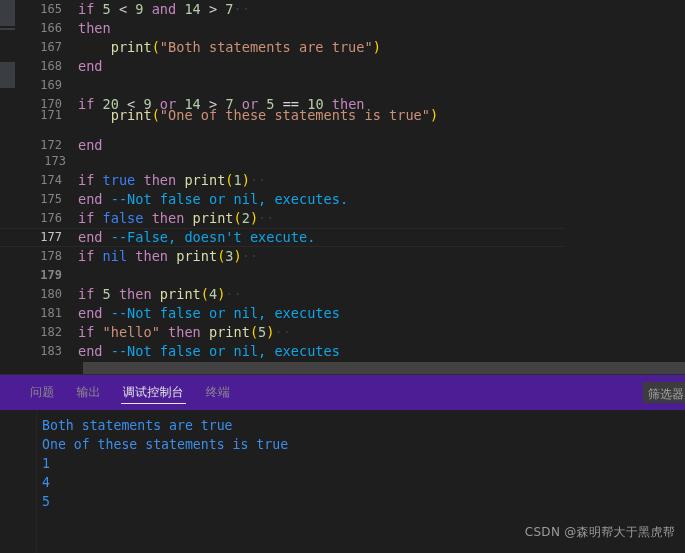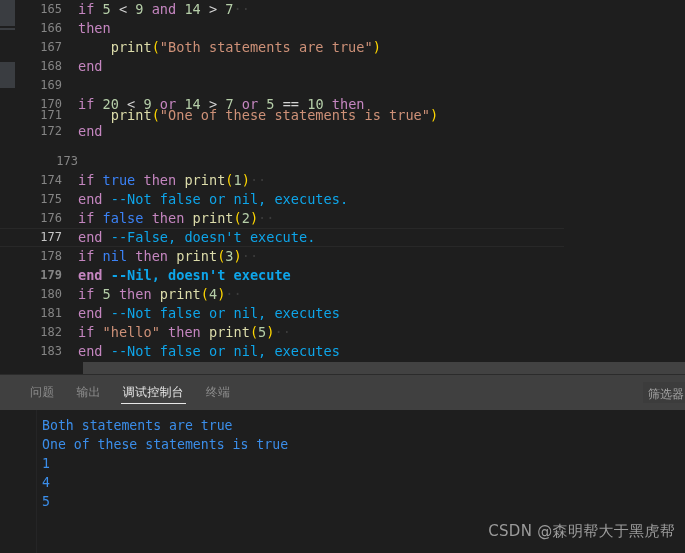--- a/index.html
+++ b/index.html
@@ -119,21 +119,21 @@
     left: 0;
     top: 374px;
     width: 685px;
     height: 179px;
     background: #1e1e1e;
     border-top: 1px solid #2b2b2b;
   }
   #panel-header {
     position: relative;
     height: 35px;
-    background: #404040;
+    background: #4c1d95;
   }
   #panel-tabs {
     position: absolute;
     left: 28px;
     top: 0;
     height: 35px;
     display: flex;
     align-items: center;
     gap: 18px;
     font-family: "DejaVu Sans", "Liberation Sans", sans-serif;
@@ -210,21 +210,21 @@
     color: #3b8eea;
     white-space: pre;
     font-family: "DejaVu Sans Mono", "Liberation Mono", monospace;
   }
 
   
   #watermark {
     position: absolute;
     right: 10px;
     bottom: 12px;
-    font-size: 15px;
+    font-size: 12px;
     color: #9b9b9b;
     font-family: "DejaVu Sans", "Liberation Sans", sans-serif;
     letter-spacing: 0.3px;
     pointer-events: none;
   }
 </style>
 </head>
 <body>
 
 <div id="app">
@@ -239,28 +239,28 @@
     <div id="gutter-separator"></div>
 
     <div id="code-lines">
         <div class="code-line" style="position: absolute; left: 0px; top: 0px; width: 685px;"><span class="ln">165</span><span class="code-text"><span class="kw">if </span><span class="num">5</span><span class="op"> &lt; </span><span class="num">9</span><span class="kw"> and </span><span class="num">14</span><span class="op"> &gt; </span><span class="num">7</span><span class="ws">··</span></span></div>
         <div class="code-line" style="position: absolute; left: 0px; top: 19px; width: 685px;"><span class="ln">166</span><span class="code-text"><span class="kw">then</span></span></div>
         <div class="code-line" style="position: absolute; left: 0px; top: 38px; width: 685px;"><span class="ln">167</span><span class="code-text"><span class="op">    </span><span class="fn">print</span><span class="paren">(</span><span class="str">"Both statements are true"</span><span class="paren">)</span></span></div>
         <div class="code-line" style="position: absolute; left: 0px; top: 57px; width: 685px;"><span class="ln">168</span><span class="code-text"><span class="kw">end</span></span></div>
         <div class="code-line" style="position: absolute; left: 0px; top: 76px; width: 685px;"><span class="ln">169</span><span class="code-text"></span></div>
         <div class="code-line" style="position: absolute; left: 0px; top: 95px; width: 685px;"><span class="ln">170</span><span class="code-text"><span class="kw">if </span><span class="num">20</span><span class="op"> &lt; </span><span class="num">9</span><span class="kw"> or </span><span class="num">14</span><span class="op"> &gt; </span><span class="num">7</span><span class="kw"> or </span><span class="num">5</span><span class="op"> == </span><span class="num">10</span><span class="op"> </span><span class="kw">then</span></span></div>
         <div class="code-line" style="position: absolute; left: 0px; top: 106px; width: 557px;"><span class="ln">171</span><span class="code-text"><span class="op">    </span><span class="fn">print</span><span class="paren">(</span><span class="str">"One of these statements is true"</span><span class="paren">)</span></span></div>
-        <div class="code-line" style="position: absolute; left: 0px; top: 122px; width: 685px;"><span class="ln">172</span><span class="code-text"><span class="kw">end</span></span></div>
-        <div class="code-line" style="position: absolute; left: 16px; top: 152px; width: 550px;"><span class="ln">173</span><span class="code-text"></span></div>
+        <div class="code-line" style="position: absolute; left: 0px; top: 136px; width: 685px;"><span class="ln">172</span><span class="code-text"><span class="kw">end</span></span></div>
+        <div class="code-line" style="position: absolute; left: 4px; top: 152px; width: 550px;"><span class="ln">173</span><span class="code-text"></span></div>
         <div class="code-line" style="position: absolute; left: 0px; top: 171px; width: 685px;"><span class="ln">174</span><span class="code-text"><span class="kw">if </span><span class="bool">true</span><span class="op"> </span><span class="kw">then </span><span class="fn">print</span><span class="paren">(</span><span class="num">1</span><span class="paren">)</span><span class="ws">··</span></span></div>
         <div class="code-line" style="position: absolute; left: 0px; top: 190px; width: 683px;"><span class="ln">175</span><span class="code-text"><span class="kw">end</span><span class="op"> </span><span class="cmt">--Not false or nil, executes.</span></span></div>
         <div class="code-line" style="position: absolute; left: 0px; top: 209px; width: 685px;"><span class="ln">176</span><span class="code-text"><span class="kw">if </span><span class="bool">false</span><span class="op"> </span><span class="kw">then </span><span class="fn">print</span><span class="paren">(</span><span class="num">2</span><span class="paren">)</span><span class="ws">··</span></span></div>
         <div class="code-line active" style="position: absolute; left: 0px; top: 228px; width: 554px; padding-left: 10px;"><span class="ln">177</span><span class="code-text"><span class="kw">end</span><span class="op"> </span><span class="cmt">--False, doesn't execute.</span></span></div>
         <div class="code-line" style="position: absolute; left: 0px; top: 247px; width: 685px;"><span class="ln">178</span><span class="code-text"><span class="kw">if </span><span class="bool">nil</span><span class="op"> </span><span class="kw">then </span><span class="fn">print</span><span class="paren">(</span><span class="num">3</span><span class="paren">)</span><span class="ws">··</span></span></div>
-        <div class="code-line" style="position: absolute; left: 0px; top: 266px; width: 685px; font-weight: bold;"><span class="ln">179</span><span class="code-text"><span class="kw">end</span><span class="op"> </span><span class="cmt">--Nil, doesn't execute</span></span></div>
+        <div class="code-line" style="position: absolute; left: 0px; top: 266px; width: 685px; font-weight: bold;"><span class="ln">179</span></div>
         <div class="code-line" style="position: absolute; left: 0px; top: 285px; width: 685px;"><span class="ln">180</span><span class="code-text"><span class="kw">if </span><span class="num">5</span><span class="op"> </span><span class="kw">then </span><span class="fn">print</span><span class="paren">(</span><span class="num">4</span><span class="paren">)</span><span class="ws">··</span></span></div>
         <div class="code-line" style="position: absolute; left: 0px; top: 304px; width: 685px;"><span class="ln">181</span><span class="code-text"><span class="kw">end</span><span class="op"> </span><span class="cmt">--Not false or nil, executes</span></span></div>
         <div class="code-line" style="position: absolute; left: 0px; top: 323px; width: 685px;"><span class="ln">182</span><span class="code-text"><span class="kw">if </span><span class="str">"hello"</span><span class="op"> </span><span class="kw">then </span><span class="fn">print</span><span class="paren">(</span><span class="num">5</span><span class="paren">)</span><span class="ws">··</span></span></div>
         <div class="code-line" style="position: absolute; left: 0px; top: 342px; width: 685px; padding-left: 20px;"><span class="ln">183</span><span class="code-text"><span class="kw">end</span><span class="op"> </span><span class="cmt">--Not false or nil, executes</span></span></div>
       </div>
   </div>
 
   <div id="editor-hscroll">
     <div id="editor-hscroll-thumb"></div>
   </div>

